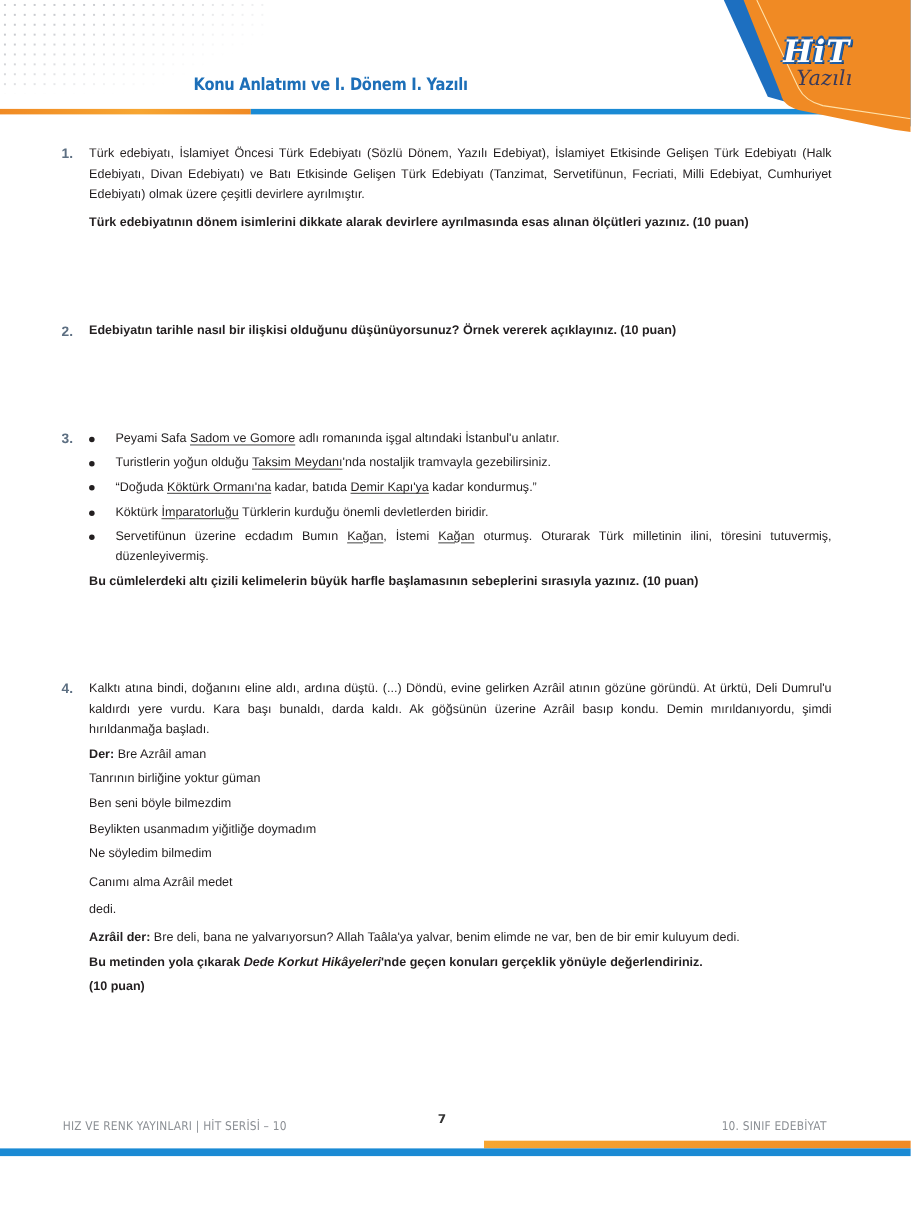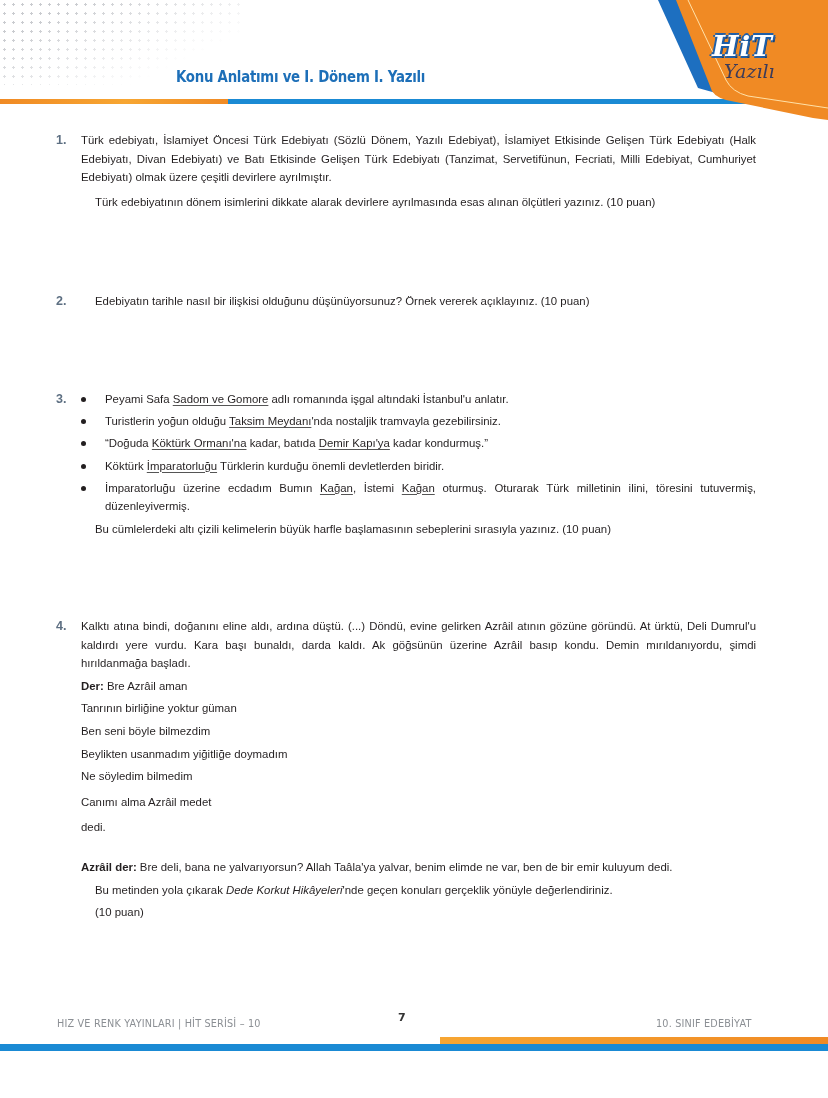--- a/index.html
+++ b/index.html
@@ -41,21 +41,21 @@
       font-family: "DejaVu Serif", serif; font-style: italic; font-size: 19px; color: #3b3b5a;
     }
 
     
     .q { position: absolute; left: 56px; width: 700px; font-size: 11.4px; line-height: 18.6px; }
     .q-num {
       position: absolute; left: 0; top: 0; font-size: 12.5px; font-weight: bold; color: #5d6f82;
     }
     .q-body { margin-left: 25px; }
     .q-text { text-align: justify; }
-    .q-prompt { font-weight: normal; margin-top: 6px; margin-left: 14px; }
+    .q-prompt { font-weight: bold; margin-top: 6px; }
     .bullets { list-style: none; }
     .bullets li { position: relative; padding-left: 24px; margin-bottom: 3.6px; text-align: justify; }
     .bullets li::before {
       content: ""; position: absolute; left: 0; top: 7px; width: 5px; height: 5px; border-radius: 50%; background: #231f20;
     }
     .ul { text-decoration: underline; text-underline-offset: 2px; text-decoration-color: #555; }
     .verse-line { margin-top: 4px; line-height: 18.6px; }
     .b { font-weight: bold; }
     .i { font-style: italic; }
 
@@ -116,40 +116,40 @@
 </section>
 
 <section class="q" style="top:390px;">
   <span class="q-num">3.</span>
   <div class="q-body">
     <ul class="bullets">
       <li><span>Peyami Safa </span><span class="ul">Sadom ve Gomore</span><span> adlı romanında işgal  altındaki İstanbul'u anlatır.</span></li>
       <li><span>Turistlerin yoğun olduğu </span><span class="ul">Taksim Meydanı</span><span>'nda nostaljik tramvayla gezebilirsiniz.</span></li>
       <li><span>“Doğuda </span><span class="ul">Köktürk Ormanı'na</span><span> kadar, batıda </span><span class="ul">Demir Kapı'ya</span><span> kadar kondurmuş.”</span></li>
       <li><span>Köktürk </span><span class="ul">İmparatorluğu</span><span> Türklerin kurduğu önemli devletlerden biridir.</span></li>
-      <li><span>İmparatorluğu üzerine ecdadım Bumın </span><span class="ul">Kağan</span><span>, İstemi </span><span class="ul">Kağan</span><span> oturmuş. Oturarak Türk milletinin ilini, töresini tutuvermiş, düzenleyivermiş.</span></li>
+      <li><span>Servetifünun üzerine ecdadım Bumın </span><span class="ul">Kağan</span><span>, İstemi </span><span class="ul">Kağan</span><span> oturmuş. Oturarak Türk milletinin ilini, töresini tutuvermiş, düzenleyivermiş.</span></li>
     </ul>
     <p class="q-prompt" style="margin-top:4px">Bu cümlelerdeki altı çizili kelimelerin büyük harfle başlamasının sebeplerini sırasıyla yazınız. (10 puan)</p>
   </div>
 </section>
 
 <section class="q" style="top:617px;">
   <span class="q-num">4.</span>
   <div class="q-body">
     <p class="q-text">Kalktı atına bindi, doğanını eline aldı, ardına düştü. (...) Döndü, evine gelirken Azrâil atının gözüne göründü. At ürktü, Deli Dumrul'u kaldırdı yere vurdu. Kara başı bunaldı, darda kaldı. Ak göğsünün üzerine Azrâil basıp kondu. Demin mırıldanıyordu, şimdi hırıldanmağa başladı.</p>
     <div style="margin-top:4px;">
       <p class="verse-line"><span class="b">Der:</span> <span>Bre Azrâil aman</span></p>
       <p class="verse-line">Tanrının birliğine yoktur güman</p>
       <p class="verse-line">Ben seni böyle bilmezdim</p>
       <p class="verse-line">Beylikten usanmadım yiğitliğe doymadım</p>
       <p class="verse-line">Ne söyledim bilmedim</p>
       <p class="verse-line" style="margin-top:7px">Canımı alma Azrâil medet</p>
       <p class="verse-line" style="margin-top:7px">dedi.</p>
     </div>
-    <p class="verse-line" style="margin-top:21px"><span class="b">Azrâil der:</span><span> Bre deli, bana ne yalvarıyorsun? Allah Taâla'ya yalvar, benim elimde ne var, ben de bir emir kuluyum dedi.</span></p>
+    <p class="verse-line" style="margin-top:6px"><span class="b">Azrâil der:</span><span> Bre deli, bana ne yalvarıyorsun? Allah Taâla'ya yalvar, benim elimde ne var, ben de bir emir kuluyum dedi.</span></p>
     <p class="q-prompt" style="margin-top:4px"><span>Bu metinden yola çıkarak </span><span class="i">Dede Korkut Hikâyeleri</span><span>'nde geçen konuları gerçeklik yönüyle değerlendiriniz.</span></p>
     <p class="q-prompt" style="margin-top:4px">(10 puan)</p>
   </div>
 </section>
 
 <div class="footer-left">HIZ VE RENK YAYINLARI | HİT SERİSİ – 10</div>
 <div class="footer-page">7</div>
 <div class="footer-right">10. SINIF EDEBİYAT</div>
 <div class="footer-bar-orange"></div>
 <div class="footer-bar-blue"></div>

